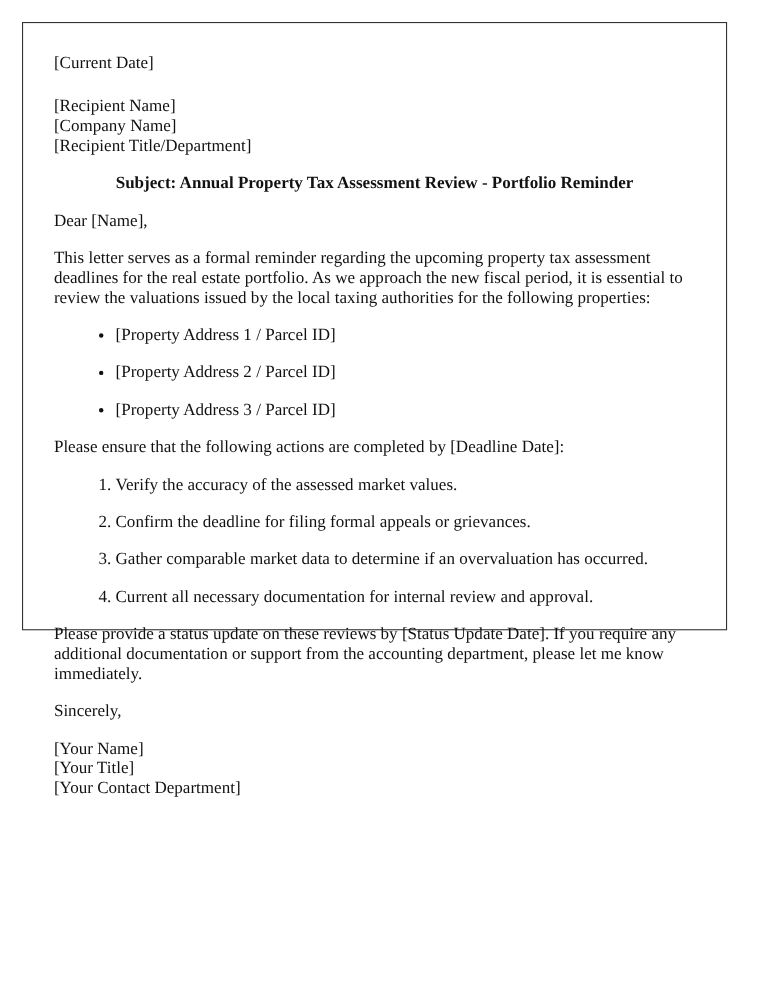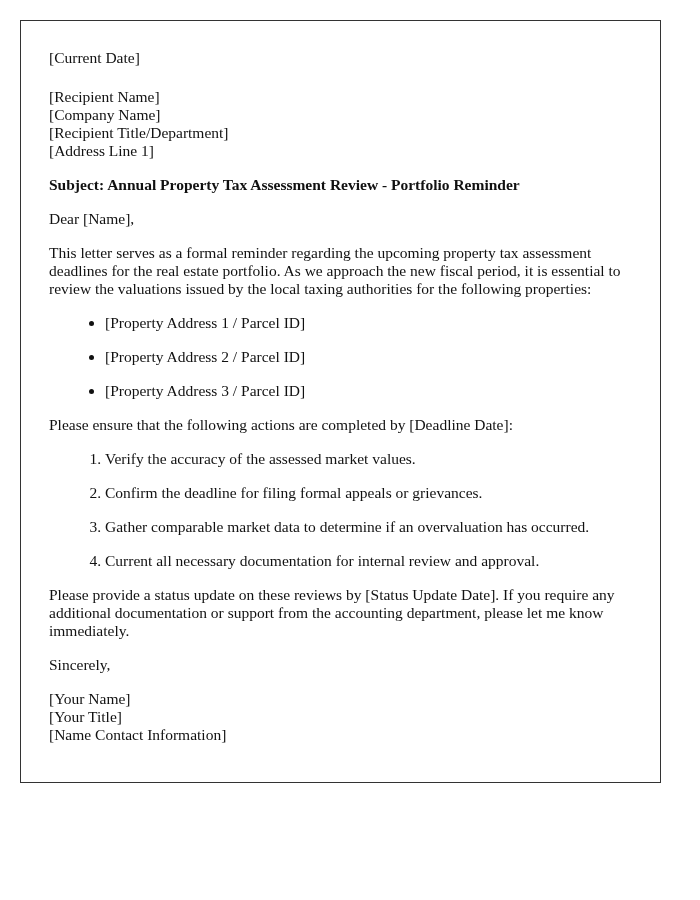--- a/index.html
+++ b/index.html
@@ -14,50 +14,49 @@
       font-family: "Liberation Serif", "DejaVu Serif", serif;
       font-size: 15.5px;
       line-height: 18px;
       color: #111111;
     }
     .letter {
       position: absolute;
       left: 20px;
       top: 20px;
       width: 641px;
-      height: 763px;
+      height: 553px;
       box-sizing: border-box;
       border: 1px solid #333333;
       padding: 28px 28px 0 28px;
     }
     p {
       margin: 0 0 16px 0;
     }
     .date { margin-bottom: 16px; }
     .block-line { display: block; }
     .recipient { margin-bottom: 16px; margin-top: 21px; }
-    .subject { font-weight: bold; margin-bottom: 16px; }
+    .subject { font-weight: bold; margin-bottom: 16px; text-align: center; }
     ul, ol {
       margin: 0 0 16px 0;
       padding-left: 40px;
     }
     li { margin: 16px; }
     .signature-block { margin-top: 0; }
   </style>
 </head>
 <body>
 
 <div class="letter">
   <p class="date">[Current Date]</p>
 
   <p class="recipient">
     <span class="block-line">[Recipient Name]</span>
     <span class="block-line">[Company Name]</span>
     <span class="block-line">[Recipient Title/Department]</span>
-    <span class="block-line">[Address Line 1]</span>
   </p>
 
   <p class="subject">Subject: Annual Property Tax Assessment Review - Portfolio Reminder</p>
 
   <p>Dear [Name],</p>
 
   <p>This letter serves as a formal reminder regarding the upcoming property tax assessment deadlines for the real estate portfolio. As we approach the new fiscal period, it is essential to review the valuations issued by the local taxing authorities for the following properties:</p>
 
   <ul>
     <li>[Property Address 1 / Parcel ID]</li>
@@ -75,15 +74,15 @@
   </ol>
 
 
   <p>Please provide a status update on these reviews by [Status Update Date]. If you require any additional documentation or support from the accounting department, please let me know immediately.</p>
 
   <p>Sincerely,</p>
 
   <p class="signature-block">
     <span class="block-line">[Your Name]</span>
     <span class="block-line">[Your Title]</span>
-    <span class="block-line">[Name Contact Information]</span>
+    <span class="block-line">[Your Contact Department]</span>
   </p>
 </div>
 
 </body></html>

